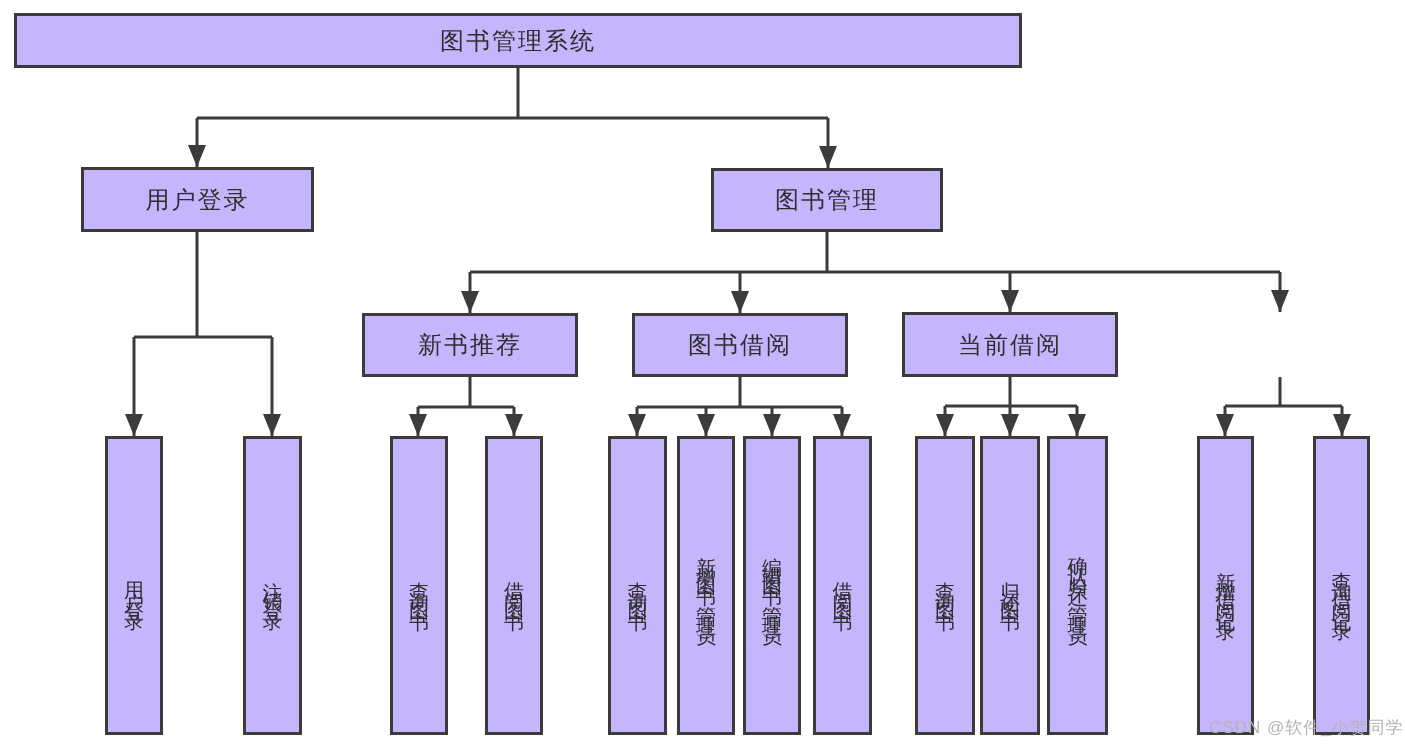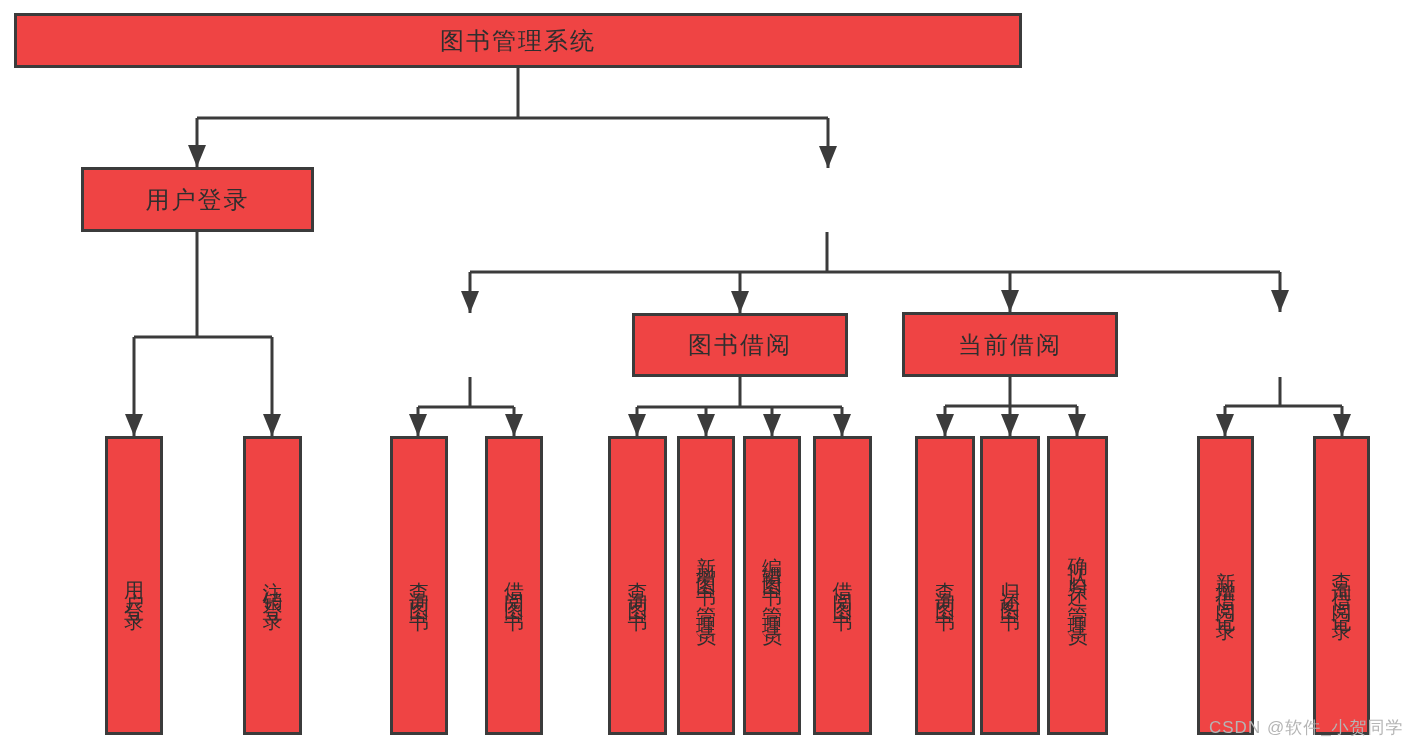--- a/index.html
+++ b/index.html
@@ -14,21 +14,21 @@
     height:747px;
     background:#fff;
     font-family:"Liberation Sans","DejaVu Sans",sans-serif;
     overflow:hidden;
   }
   .connectors{position:absolute;left:0;top:0;width:1405px;height:747px;}
   .node{
     position:absolute;
     box-sizing:border-box;
     border:3px solid var(--line);
-    background:#ef4444;
+    background:#c4b5fd;
     display:flex;
     align-items:center;
     justify-content:center;
     color:var(--text);
     line-height:1.15;
   }
   .h-node{
     font-size:24px;
     letter-spacing:2px;
     white-space:nowrap;
@@ -91,21 +91,23 @@
       <path marker-end="url(#arrow)" d="M1010 406 V436"></path>
       <path marker-end="url(#arrow)" d="M1077 406 V436"></path>
       <path marker-end="url(#arrow)" d="M1225 406 V436"></path>
       <path marker-end="url(#arrow)" d="M1342 406 V436"></path>
     </g>
   </svg>
 
   <div class="node h-node" style="left:14px;top:13px;width:1008px;height:55px;">图书管理系统</div>
 
   <div class="node h-node" style="left:81px;top:167px;width:233px;height:65px;">用户登录</div>
+  <div class="node h-node" style="left:711px;top:168px;width:232px;height:64px;">图书管理</div>
 
+  <div class="node h-node" style="left:362px;top:313px;width:216px;height:64px;">新书推荐</div>
   <div class="node h-node" style="left:632px;top:313px;width:216px;height:64px;">图书借阅</div>
   <div class="node h-node" style="left:902px;top:312px;width:216px;height:65px;">当前借阅</div>
 
   <div class="node leaf" style="left:105px;top:436px;width:58px;height:299px;">用户登录</div>
   <div class="node leaf" style="left:243px;top:436px;width:59px;height:299px;">注销登录</div>
 
   <div class="node leaf" style="left:390px;top:436px;width:58px;height:299px;">查询图书</div>
   <div class="node leaf" style="left:485px;top:436px;width:58px;height:299px;">借阅图书</div>
 
   <div class="node leaf" style="left:608px;top:436px;width:59px;height:299px;">查询图书</div>

